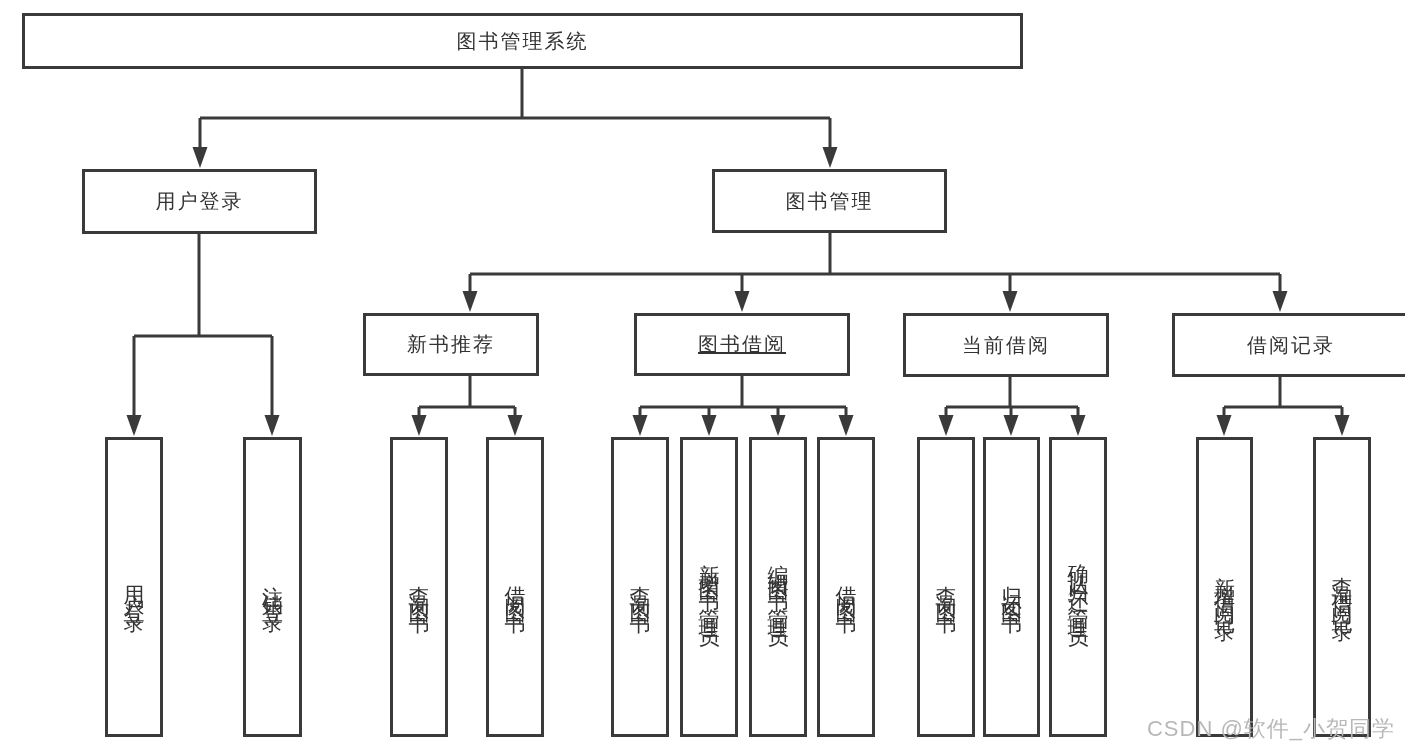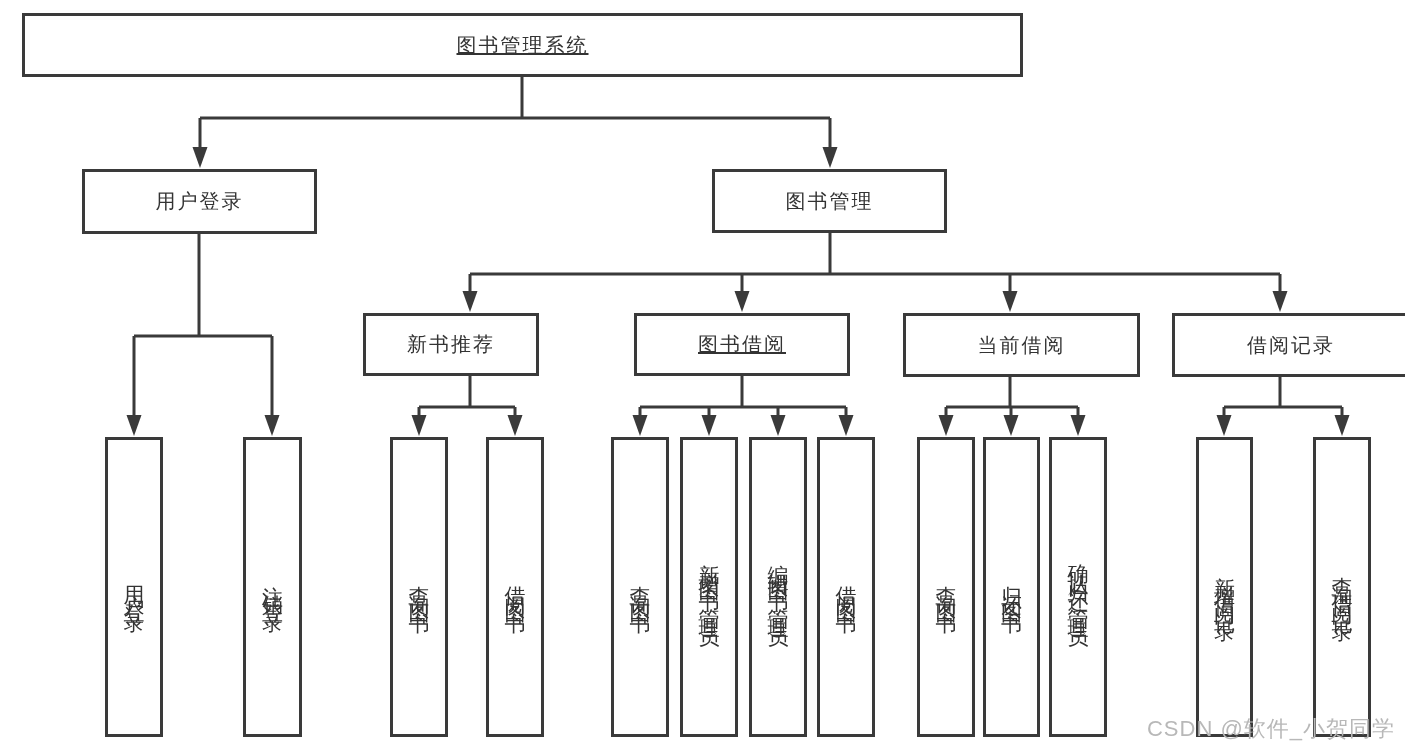--- a/index.html
+++ b/index.html
@@ -104,28 +104,28 @@
       <path class="arrowhead" d="M1070.5 415 L1085.5 415 L1078 436 Z"></path>
     </g>
 
     <g>
       <path class="wire" d="M1280 376 V407 M1224 407 H1342 M1224 407 V417 M1342 407 V417"></path>
       <path class="arrowhead" d="M1216.5 415 L1231.5 415 L1224 436 Z"></path>
       <path class="arrowhead" d="M1334.5 415 L1349.5 415 L1342 436 Z"></path>
     </g>
   </svg>
 
-  <div class="box" style="left:22px; top:13px; width:1001px; height:64px;text-decoration:underline;">图书管理系统</div>
+  <div class="box" style="left:22px; top:13px; width:1001px; height:56px;">图书管理系统</div>
 
   <div class="box" style="left:82px; top:169px; width:235px; height:65px;">用户登录</div>
   <div class="box" style="left:712px; top:169px; width:235px; height:64px;">图书管理</div>
 
   <div class="box" style="left:363px; top:313px; width:176px; height:63px;">新书推荐</div>
   <div class="box" style="left:634px; top:313px; width:216px; height:63px;text-decoration:underline;">图书借阅</div>
-  <div class="box" style="left:903px; top:313px; width:237px; height:64px;">当前借阅</div>
+  <div class="box" style="left:903px; top:313px; width:206px; height:64px;">当前借阅</div>
   <div class="box" style="left:1172px; top:313px; width:238px; height:64px;">借阅记录</div>
 
   <div class="box v" style="left:105px; top:437px; width:58px; height:300px;">用户登录</div>
   <div class="box v" style="left:243px; top:437px; width:59px; height:300px;">注销登录</div>
 
   <div class="box v" style="left:390px; top:437px; width:58px; height:300px;">查询图书</div>
   <div class="box v" style="left:486px; top:437px; width:58px; height:300px;">借阅图书</div>
 
   <div class="box v" style="left:611px; top:437px; width:58px; height:300px;">查询图书</div>
   <div class="box v" style="left:680px; top:437px; width:58px; height:300px;">新增图书（管理员）</div>

